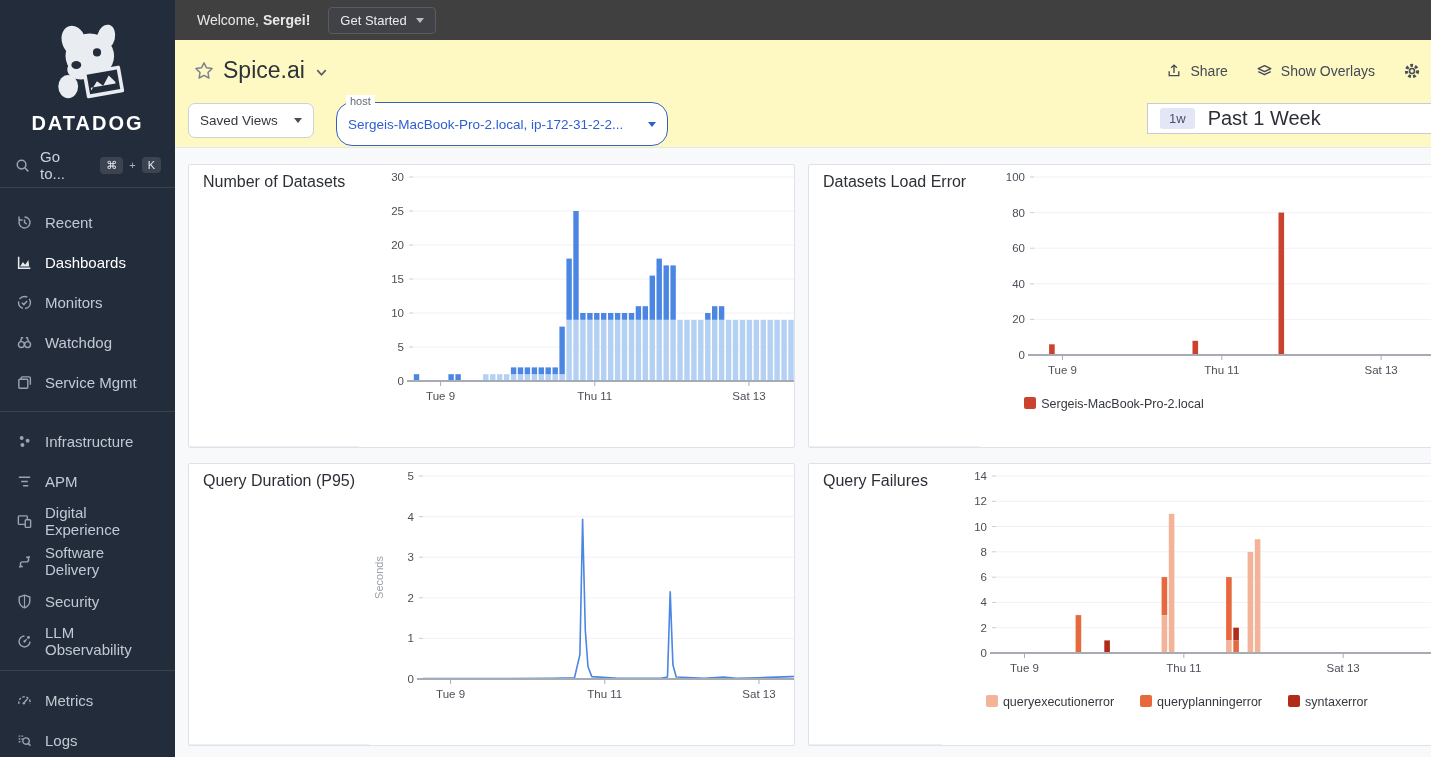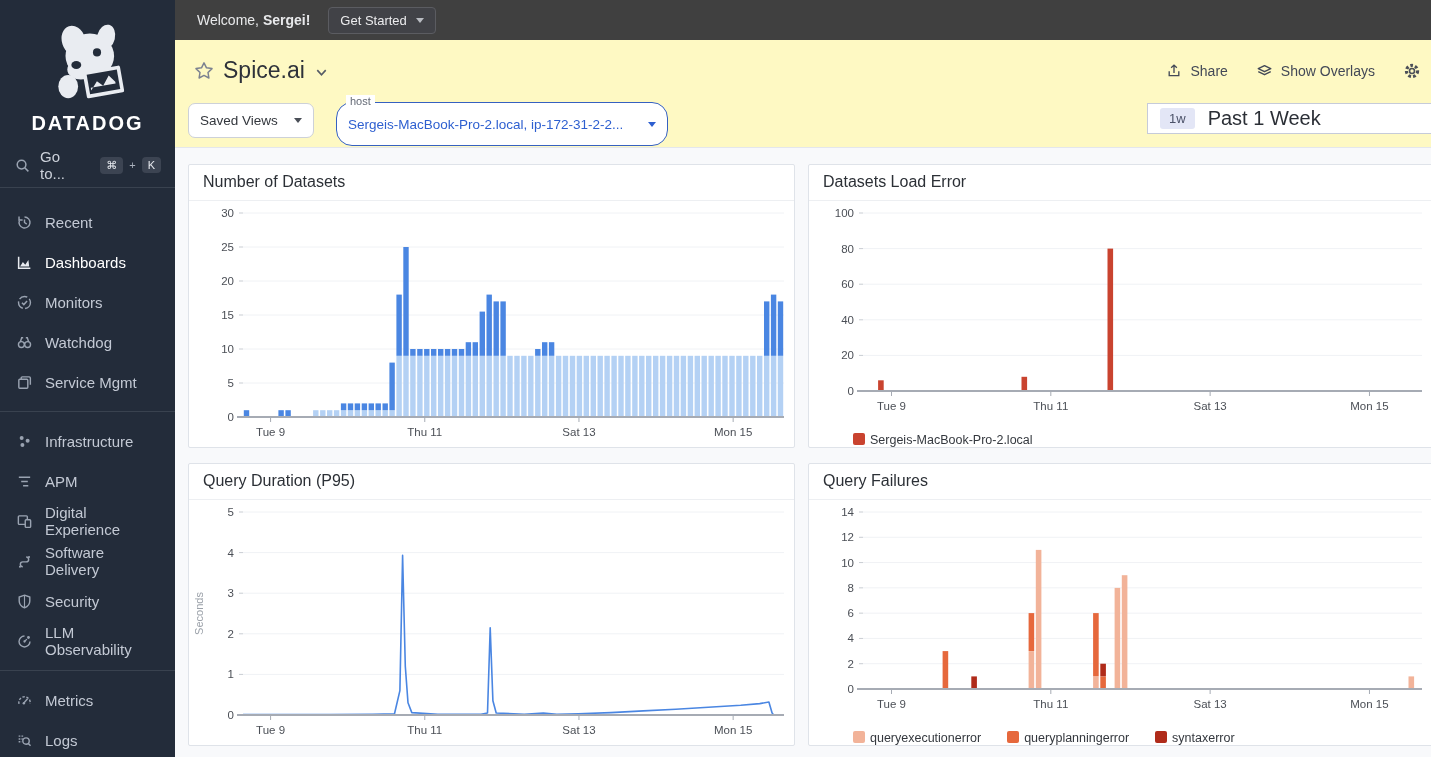--- a/index.html
+++ b/index.html
@@ -51,21 +51,21 @@
   .host-value{white-space:nowrap;overflow:hidden;text-overflow:ellipsis;max-width:290px}
   .time-box{position:absolute;left:972px;top:0;right:-2px;height:31px;box-sizing:border-box;
             border:1px solid #c6cbd9;background:#fff;display:flex;align-items:center;gap:13px;
             padding:0 12px;cursor:pointer}
   .time-badge{background:#e3e6f6;color:#4b5168;border-radius:3px;padding:3px 9px;font-size:13px}
   .time-label{font-size:20px;color:#2b2f36}
 
   
   .canvas{position:absolute;top:107px;left:0;right:0;bottom:0;background:#f8f9fb;border-top:1px solid #e4e7ec}
   .card{position:absolute;background:#fff;border:1px solid #dfe3e9;border-radius:2px;display:flex;
-        flex-direction:column;box-sizing:border-box}
+        flex-direction:row;box-sizing:border-box}
   .card header{padding:8px 14px 9px;font-size:16px;color:#2c3036;border-bottom:1px solid #edeff2;flex:0 0 auto}
   .chart{flex:1;overflow:hidden}
   .legend{display:flex;gap:26px;padding:3px 0 0 44px;font-size:12.5px;color:#34383e;align-items:center;height:23px}
   .leg-item{display:flex;align-items:flex-start;gap:5px}
   .leg-sw{width:12px;height:12px;border-radius:2px;display:inline-block}
 
   #card-1{left:13px;top:16px;width:607px;height:284px}
   #card-2{left:633px;top:16px;right:-2px;height:284px}
   #card-3{left:13px;top:315px;width:607px;height:283px}
   #card-4{left:633px;top:315px;right:-2px;height:283px}

